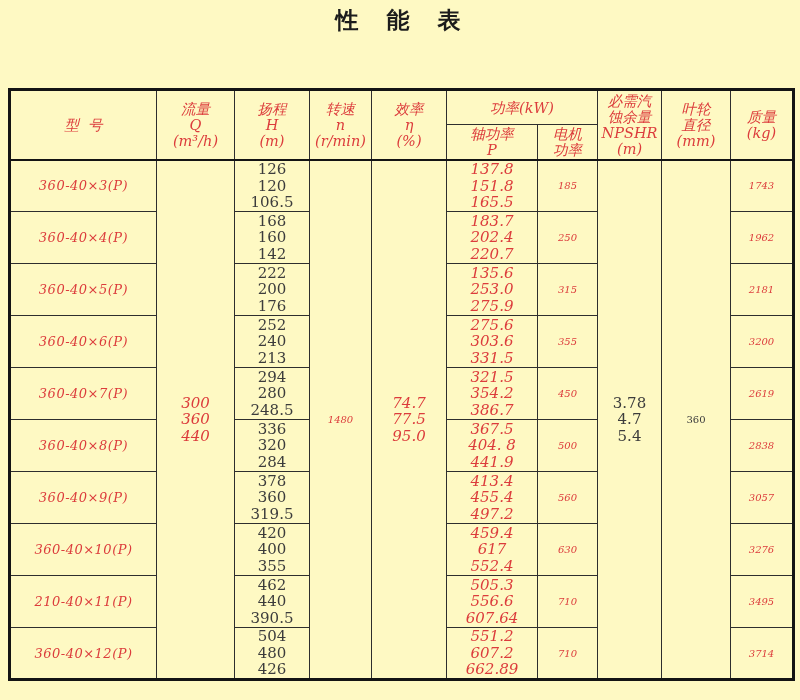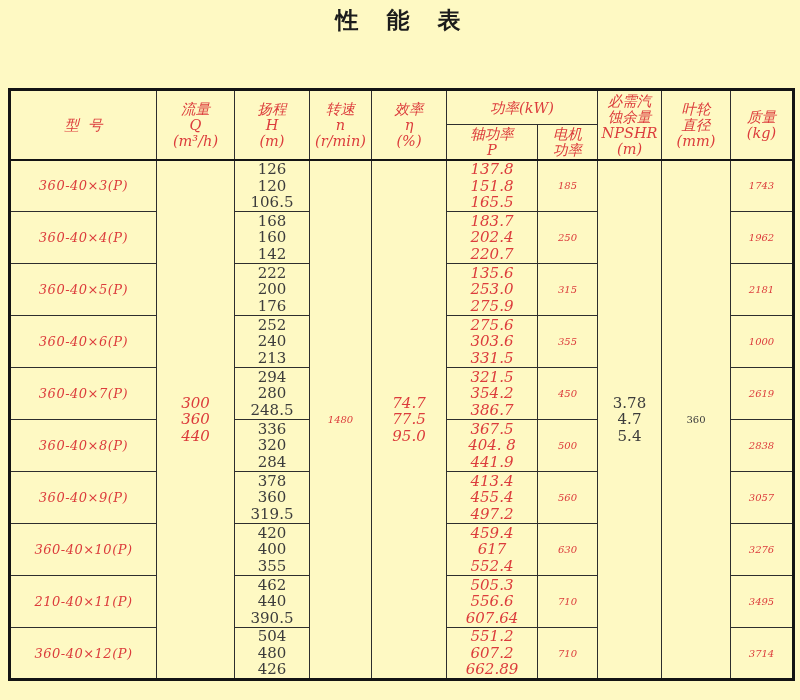--- a/index.html
+++ b/index.html
@@ -207,21 +207,21 @@
         <div class="ln">252</div>
         <div class="ln">240</div>
         <div class="ln">213</div>
       </td>
       <td class="red">
         <div class="ln">275.6</div>
         <div class="ln">303.6</div>
         <div class="ln">331.5</div>
       </td>
       <td class="red single">355</td>
-      <td class="red single">1000</td>
+      <td class="red single">3200</td>
     </tr>
 
     <tr class="datarow">
       <td class="red model-cell">360-40×7(P)</td>
       <td class="dark">
         <div class="ln">294</div>
         <div class="ln">280</div>
         <div class="ln">248.5</div>
       </td>
       <td class="red">

